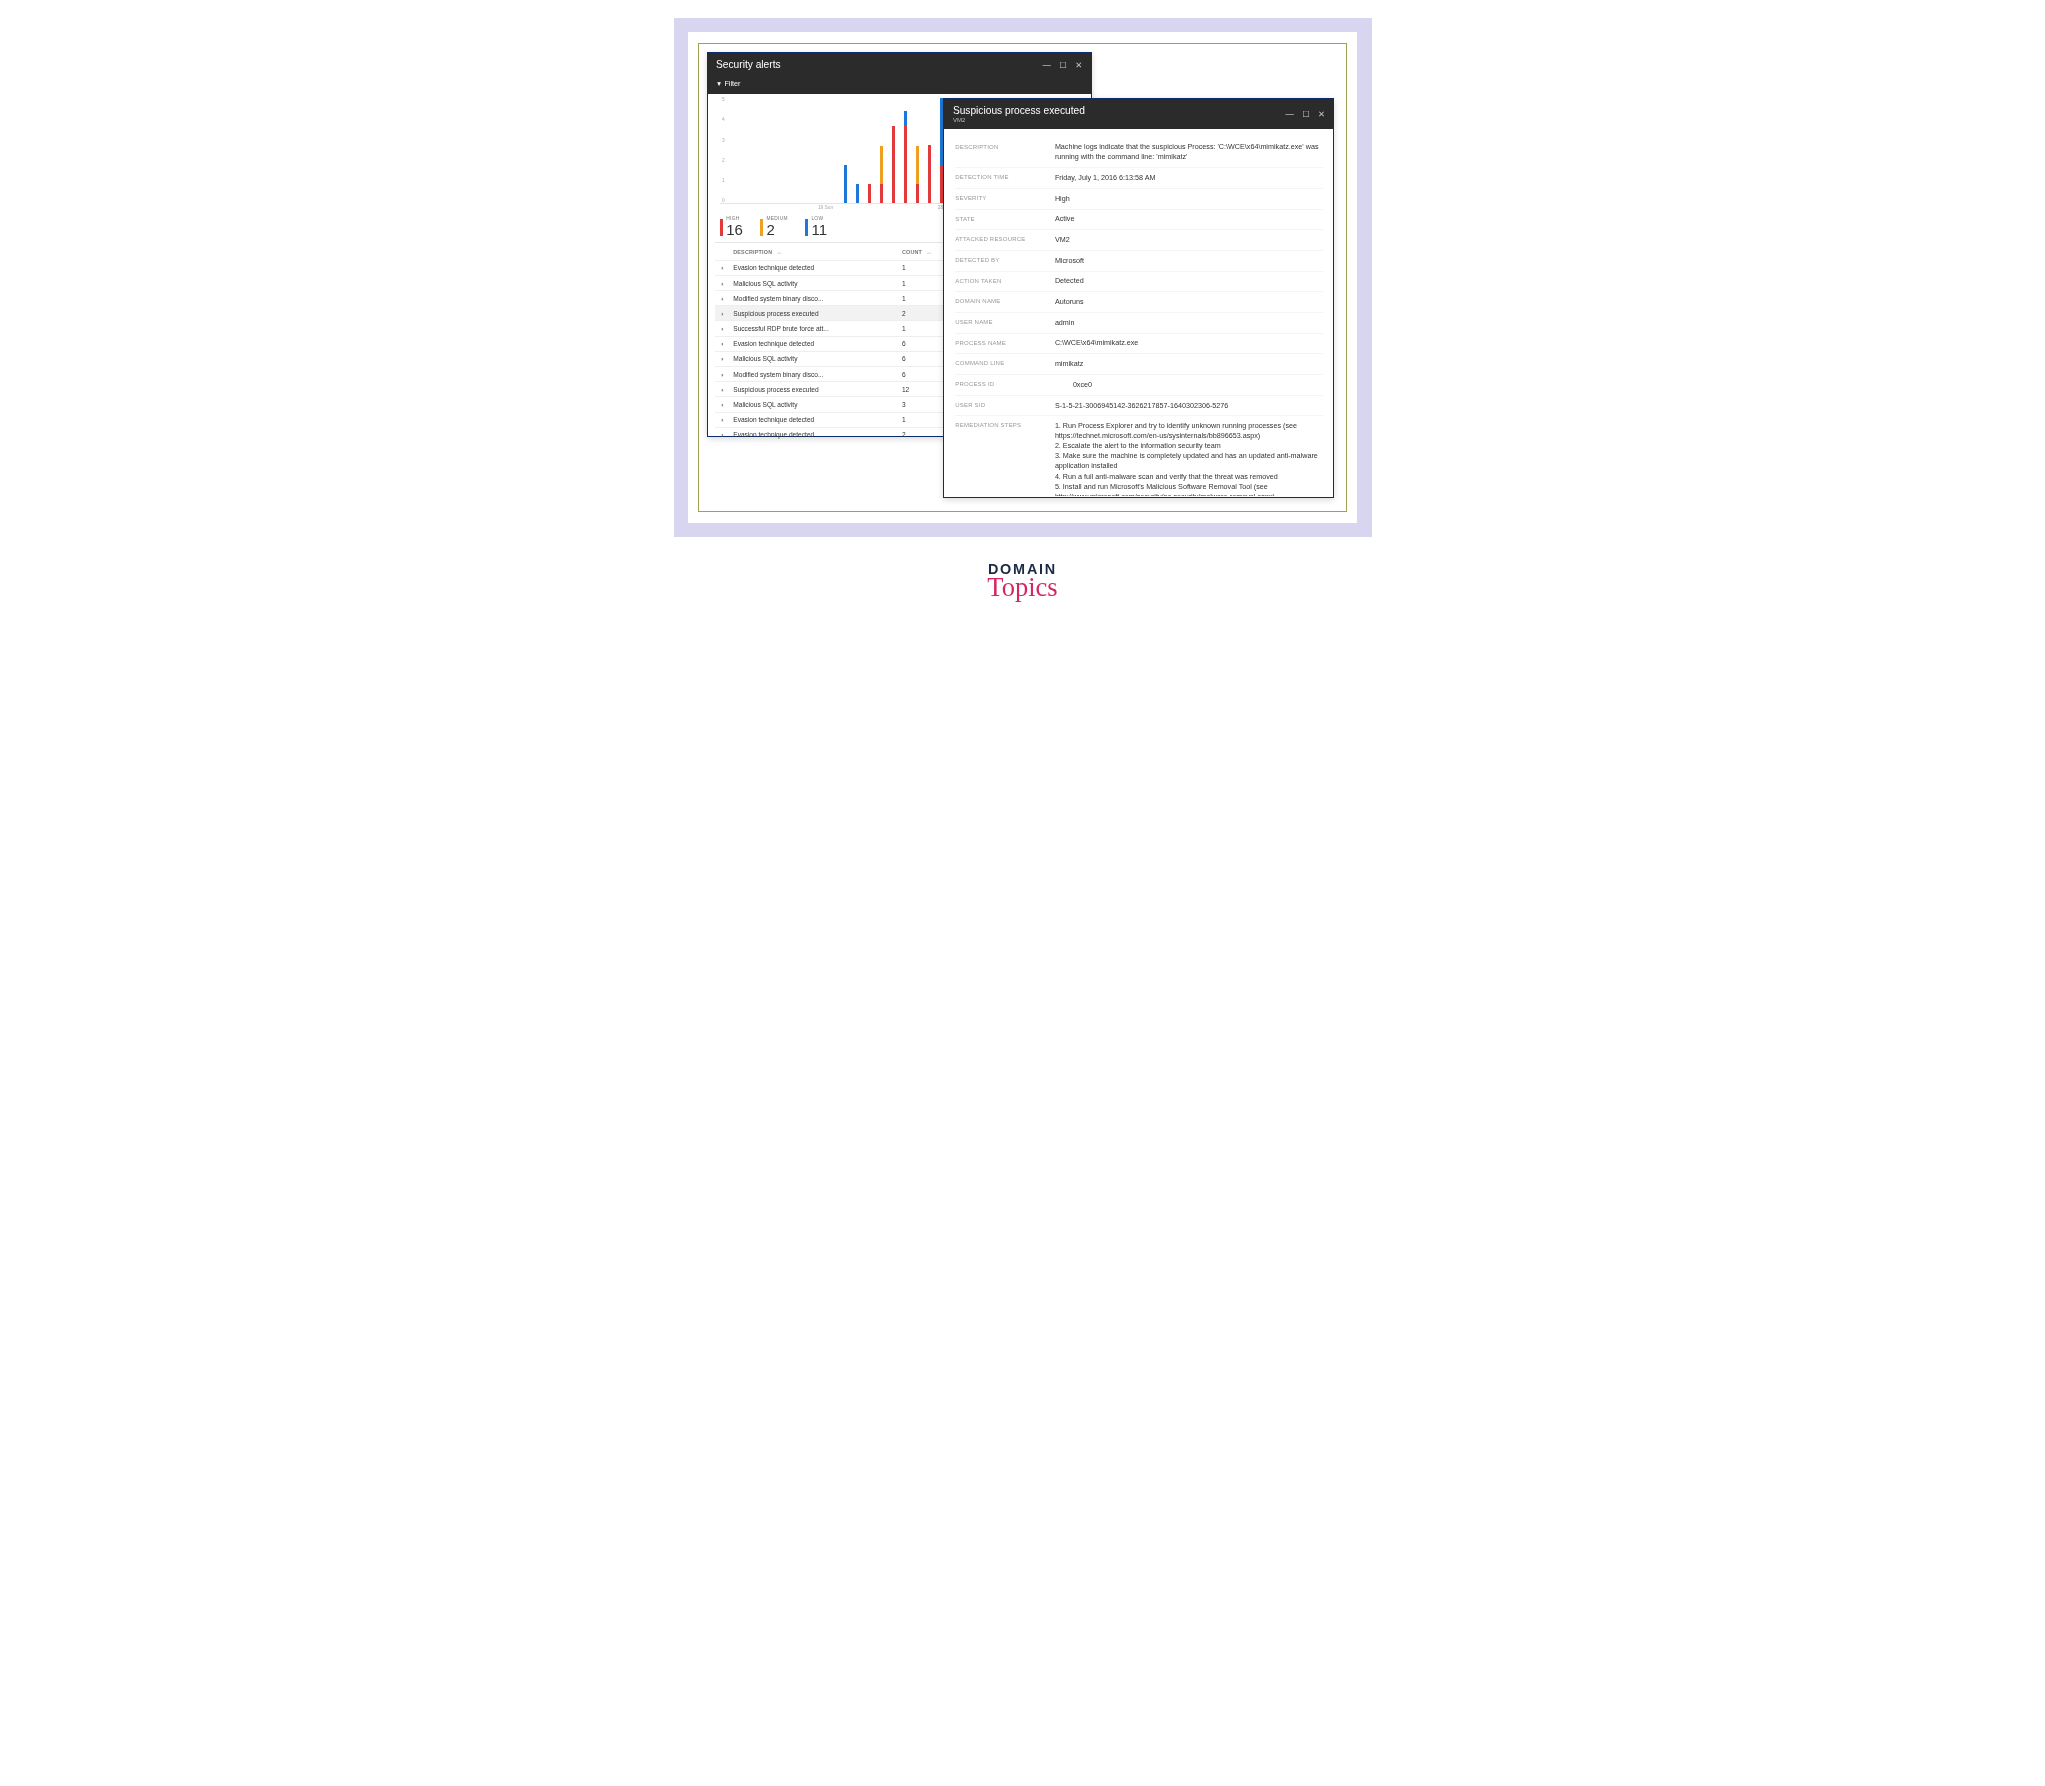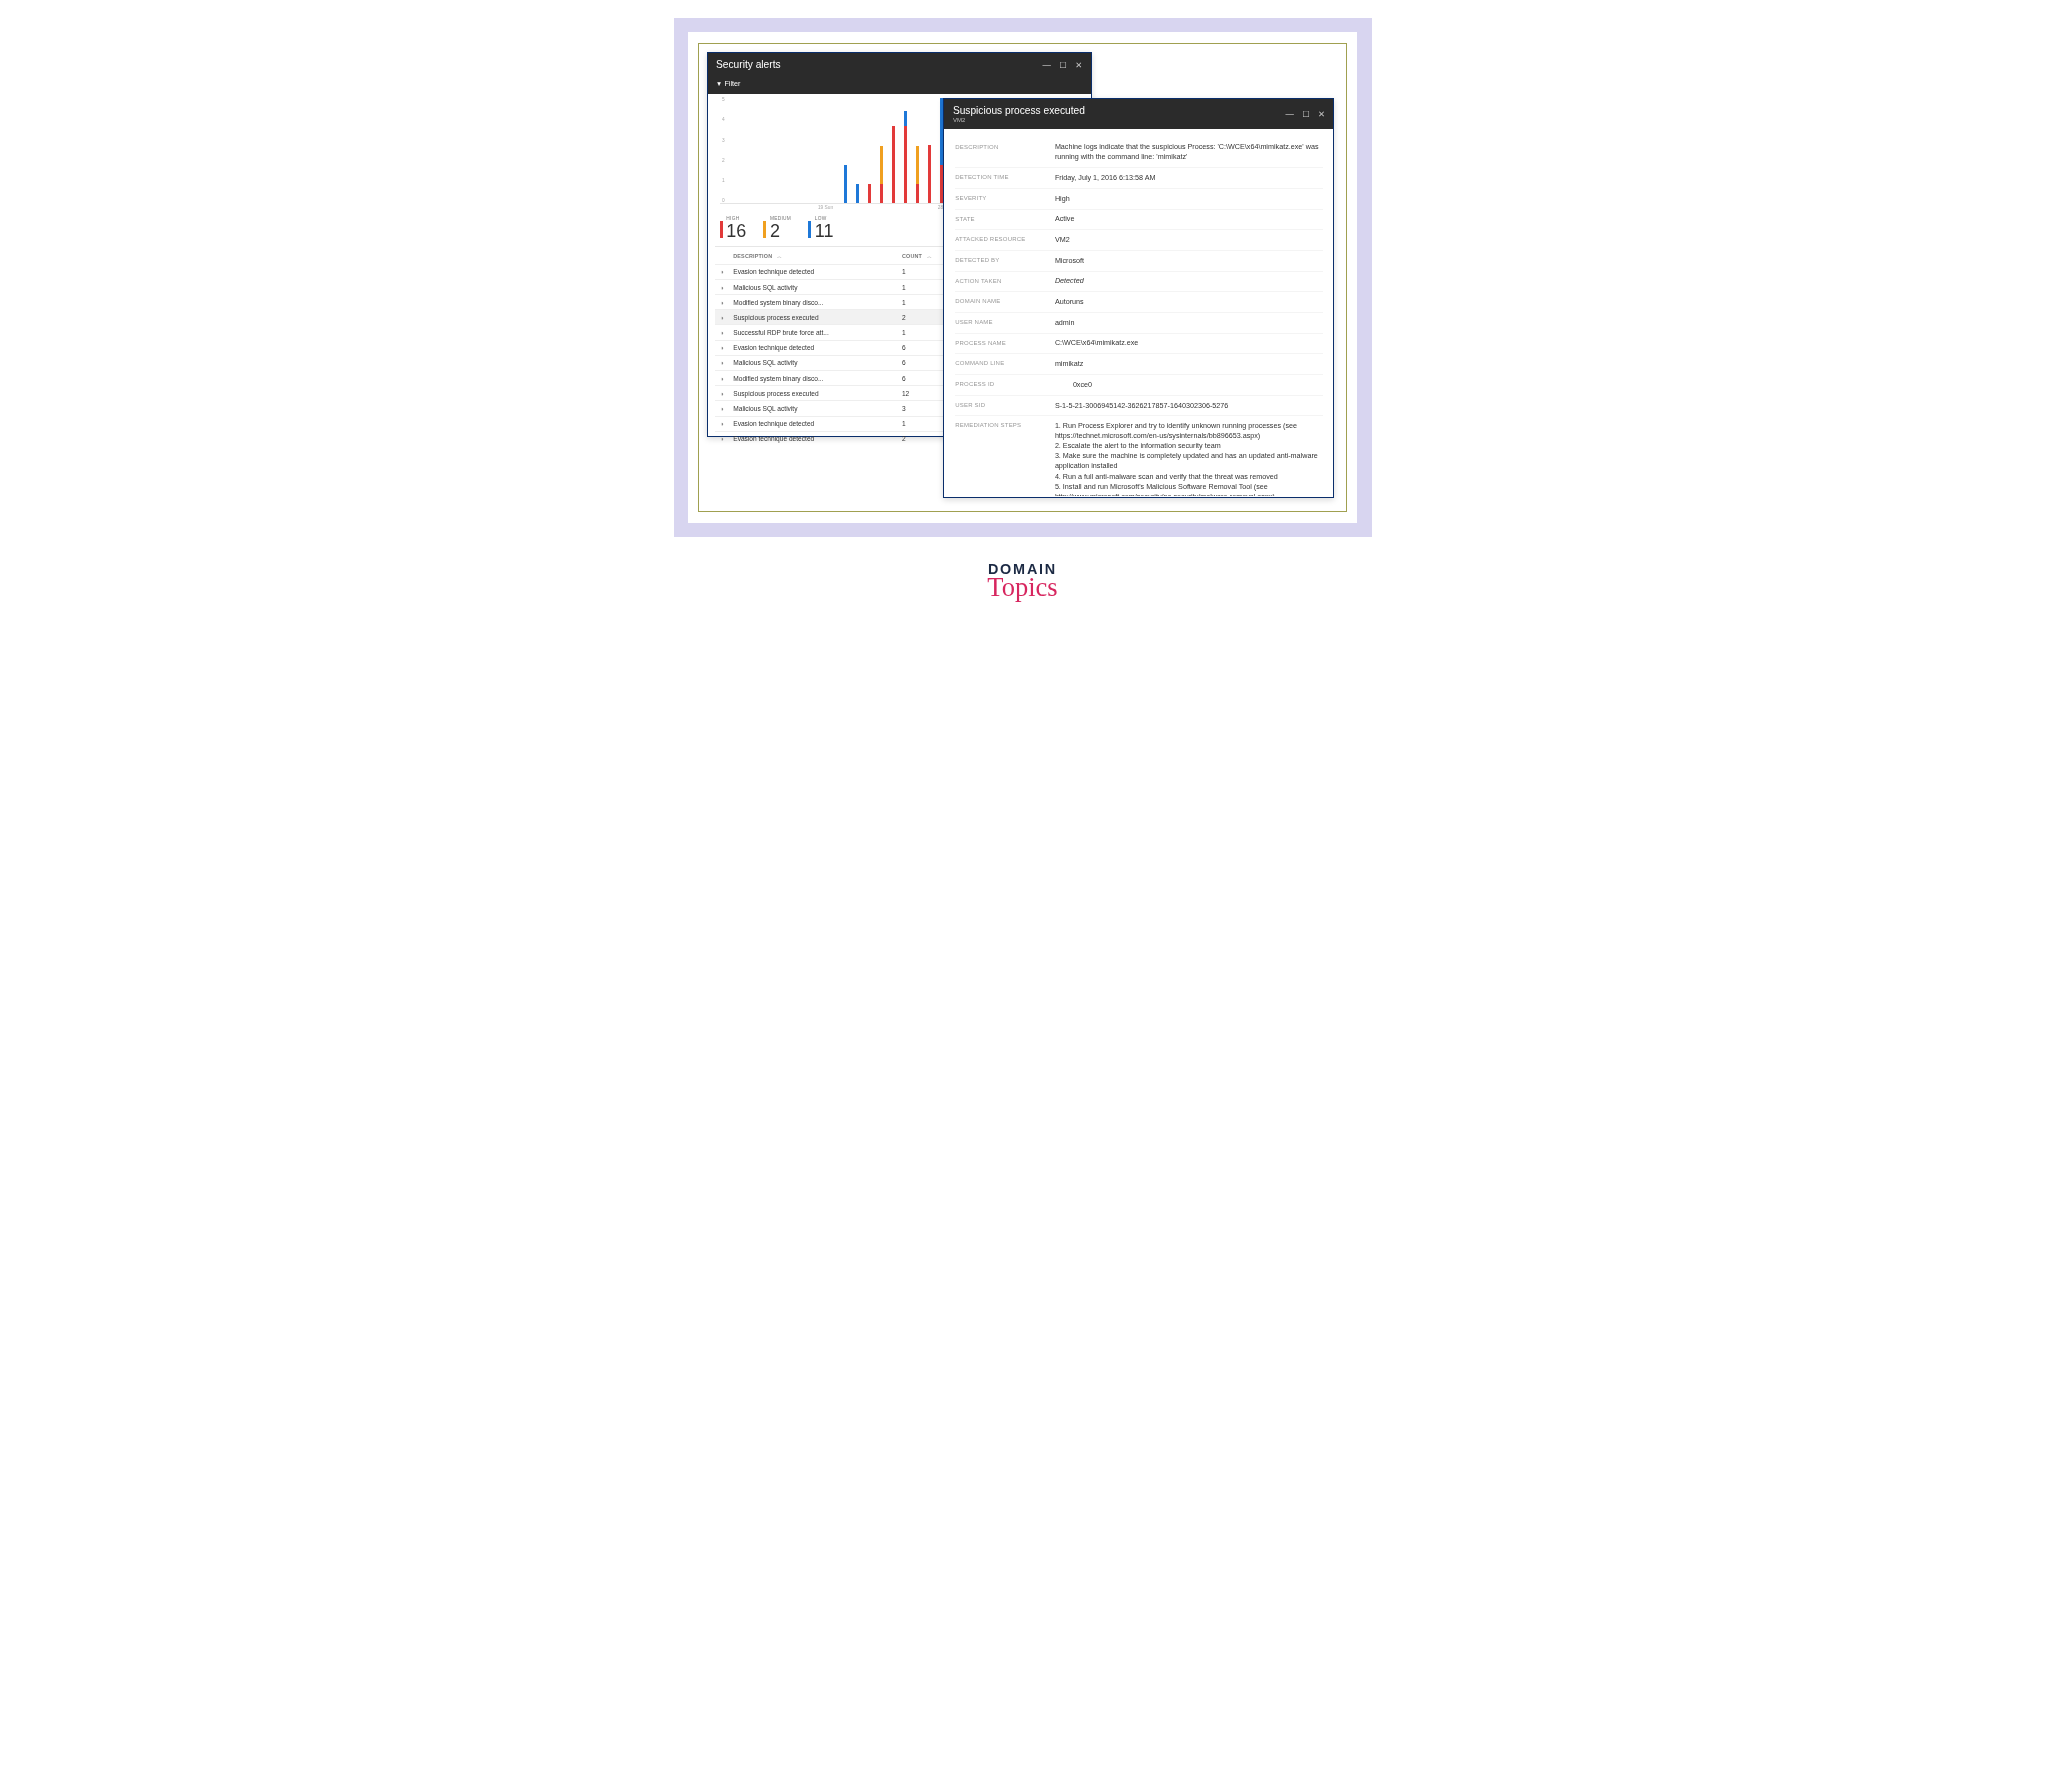--- a/index.html
+++ b/index.html
@@ -30,21 +30,21 @@
 .c-high { background: #e23a3a; }
 .c-med  { background: #f0a020; }
 .c-low  { background: #1e78d8; }
 .xlabels { font-size: 4.8px; color: #aaa; padding-left: 14.4px; display: flex; gap: 4.8px; margin-top: 1.2px; }
 .xlabels span { width: 7.2px; text-align: center; white-space: nowrap; }
 
 .sev-row { display: flex; gap: 17px; padding: 4.8px 12px 3.6px; }
 .sev-box { display: flex; align-items: center; gap: 3.6px; }
 .sev-bar { width: 3px; height: 17px; }
 .sev-lab { font-size: 4.8px; color: #777; letter-spacing: 0.3px; }
-.sev-num { font-size: 18px; font-weight: 400; color: #333; }
+.sev-num { font-size: 15px; font-weight: 400; color: #333; }
 
 .tbl { width: 100%; border-collapse: collapse; font-size: 6.6px; }
 .tbl th { text-align: left; color: #777; font-weight: 600; font-size: 5.4px; padding: 6px 4.8px 4.8px; border-top: 0.6px solid #e6e6e6; letter-spacing: 0.2px; }
 .tbl th .caret { color: #bbb; font-size: 4.8px; margin-left: 4.8px; }
 .tbl td { padding: 3.6px 4.8px; border-top: 0.6px solid #eee; color: #333; white-space: nowrap; }
 .tbl td.icon { color: #888; width: 12px; text-align: center; }
 .tbl tr.sel td { background: #f2f2f2; }
 .tbl-wrap { padding: 0 7.2px; overflow: hidden; }
 
 
@@ -348,21 +348,21 @@
             <div class="kv">
               <div class="k">ATTACKED RESOURCE</div>
               <div class="v" style="white-space: pre-line;">VM2</div>
             </div>
             <div class="kv">
               <div class="k">DETECTED BY</div>
               <div class="v" style="white-space: pre-line;">Microsoft</div>
             </div>
             <div class="kv">
               <div class="k">ACTION TAKEN</div>
-              <div class="v" style="white-space: pre-line; font-style: italic;">Detected</div>
+              <div class="v" style="white-space: pre-line;">Detected</div>
             </div>
             <div class="kv">
               <div class="k">DOMAIN NAME</div>
               <div class="v" style="white-space: pre-line;">Autoruns</div>
             </div>
             <div class="kv">
               <div class="k">USER NAME</div>
               <div class="v" style="white-space: pre-line;">admin</div>
             </div>
             <div class="kv">

